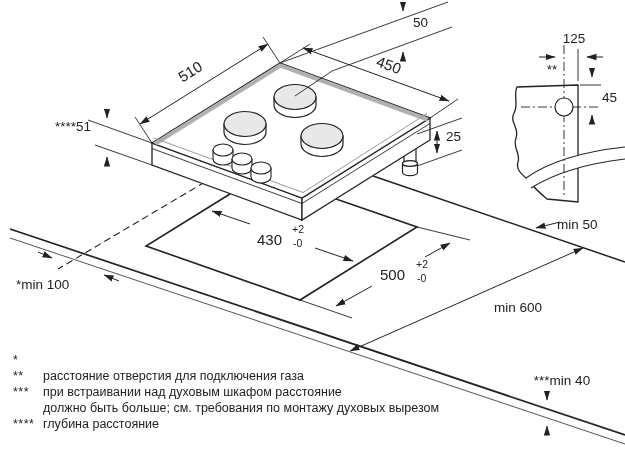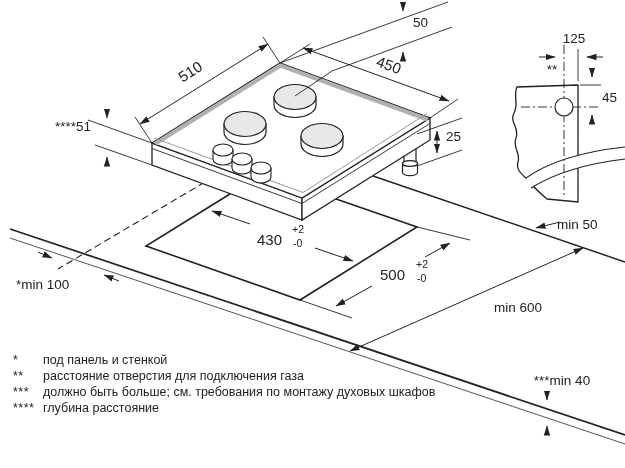--- a/index.html
+++ b/index.html
@@ -154,33 +154,33 @@
   </g>
   <text class="dim-med" x="574" y="43" text-anchor="middle">125</text>
   <text class="dim-med" x="602" y="102">45</text>
   <text class="dim-med" x="552" y="74" text-anchor="middle">**</text>
 </svg>
 
 <div class="footnotes">
   <div class="fn-row">
     <span class="fn-marker">*</span>
     <span class="fn-text">
-      <span>под панель и стенкой</span>
     </span>
   </div>
   <div class="fn-row">
     <span class="fn-marker">**</span>
     <span class="fn-text">
       <span>расстояние отверстия для подключения газа</span>
     </span>
   </div>
   <div class="fn-row">
     <span class="fn-marker">***</span>
     <span class="fn-text">
-      <span>должно быть больше; см. требования по монтажу духовых шкафов</span>
+      <span>при встраивании над духовым шкафом расстояние</span>
+      <span>должно быть больше; см. требования по монтажу духовых вырезом</span>
     </span>
   </div>
   <div class="fn-row">
     <span class="fn-marker">****</span>
     <span class="fn-text">
       <span>глубина расстояние</span>
     </span>
   </div>
 </div>
 </div>

